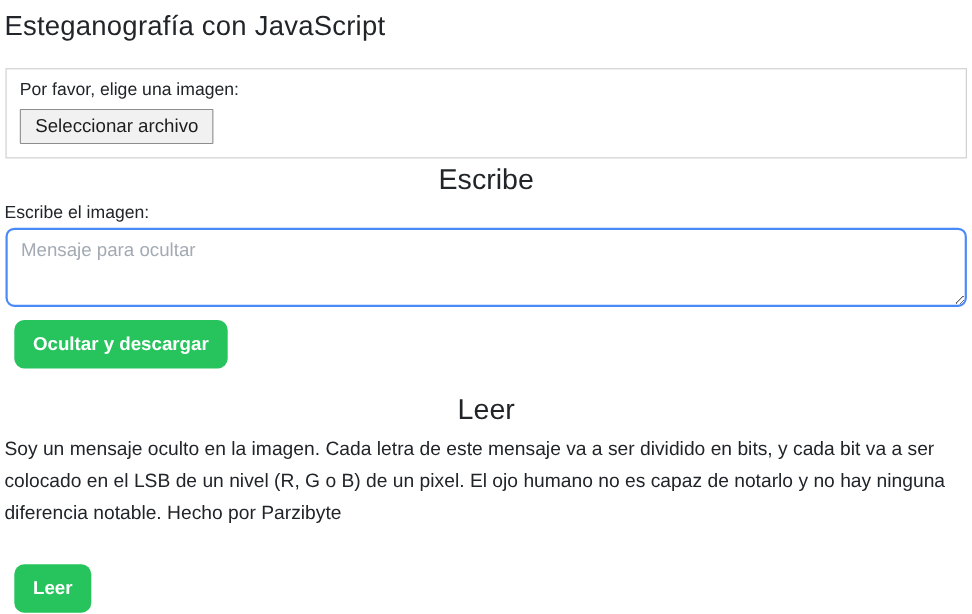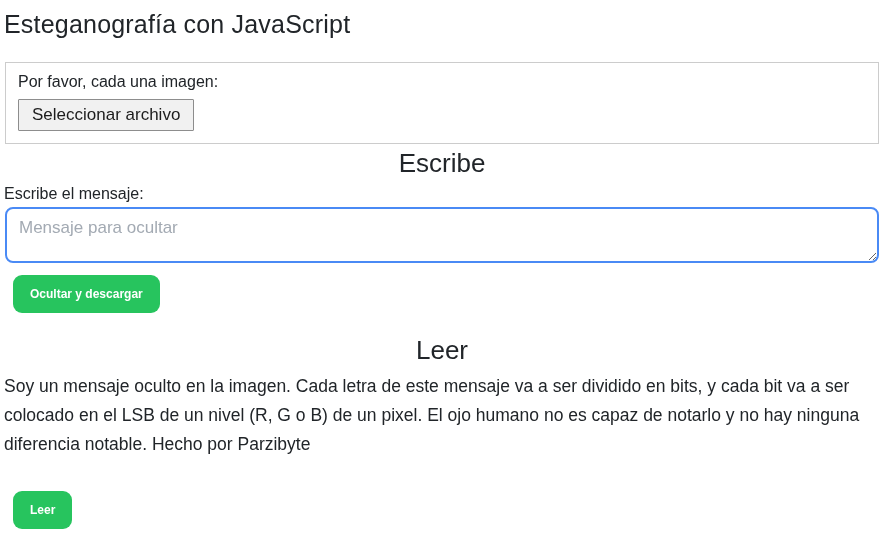--- a/index.html
+++ b/index.html
@@ -61,42 +61,42 @@
   }
   .message-label {
     display: block;
     font-size: 16px;
     margin: 0 0 4px 2px;
   }
   .message-textarea {
     display: block;
     width: calc(100% - 6px);
     margin: 0 3px;
-    height: 56px;
+    height: 72px;
     border: 2px solid #4a8af5;
     border-radius: 8px;
     padding: 9px 12px;
     font-family: "Liberation Sans", sans-serif;
     font-size: 17px;
     color: #212529;
     outline: none;
     resize: both;
   }
   .message-textarea::placeholder {
     color: #a3aab3;
     opacity: 1;
   }
   .green-btn {
     display: inline-block;
     background: #27c45e;
     color: #ffffff;
     border: none;
     border-radius: 9px;
     font-family: "Liberation Sans", sans-serif;
-    font-size: 12px;
+    font-size: 17px;
     font-weight: 700;
     padding: 12px 17px;
     cursor: pointer;
   }
   .hide-btn { margin: 12px 0 0 11px; }
   .read-btn { margin: 16px 0 0 11px; }
   .read-heading { margin-top: 21px; }
   .description {
     margin: 2px 2px 16px 2px;
     font-size: 17.5px;
@@ -104,29 +104,29 @@
   }
 </style>
 </head>
 <body>
 
 
 
 <h1 class="page-title">Esteganografía con JavaScript</h1>
 
 <div class="file-box">
-  <span class="file-box-label">Por favor, cada una imagen:</span>
+  <span class="file-box-label">Por favor, elige una imagen:</span>
   <div class="file-input-row">
     <button class="file-choose-btn">Seleccionar archivo</button>
   </div>
 </div>
 
 <h2 class="section-heading">Escribe</h2>
 
-<label class="message-label">Escribe el mensaje:</label>
+<label class="message-label">Escribe el imagen:</label>
 
 <textarea class="message-textarea" placeholder="Mensaje para ocultar" style=""></textarea>
 
 <button class="green-btn hide-btn">Ocultar y descargar</button>
 
 <h2 class="section-heading read-heading">Leer</h2>
 
 <p class="description">Soy un mensaje oculto en la imagen. Cada letra de este mensaje va a ser dividido en bits, y cada bit va a ser colocado en el LSB de un nivel (R, G o B) de un pixel. El ojo humano no es capaz de notarlo y no hay ninguna diferencia notable. Hecho por Parzibyte</p>
 
 <button class="green-btn read-btn">Leer</button>

